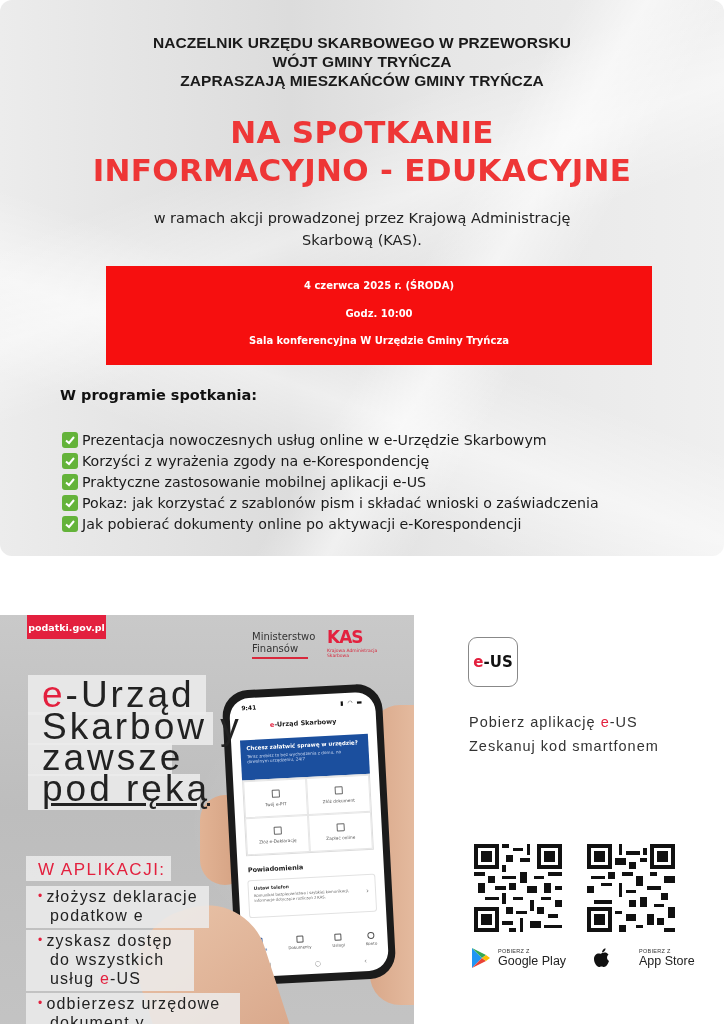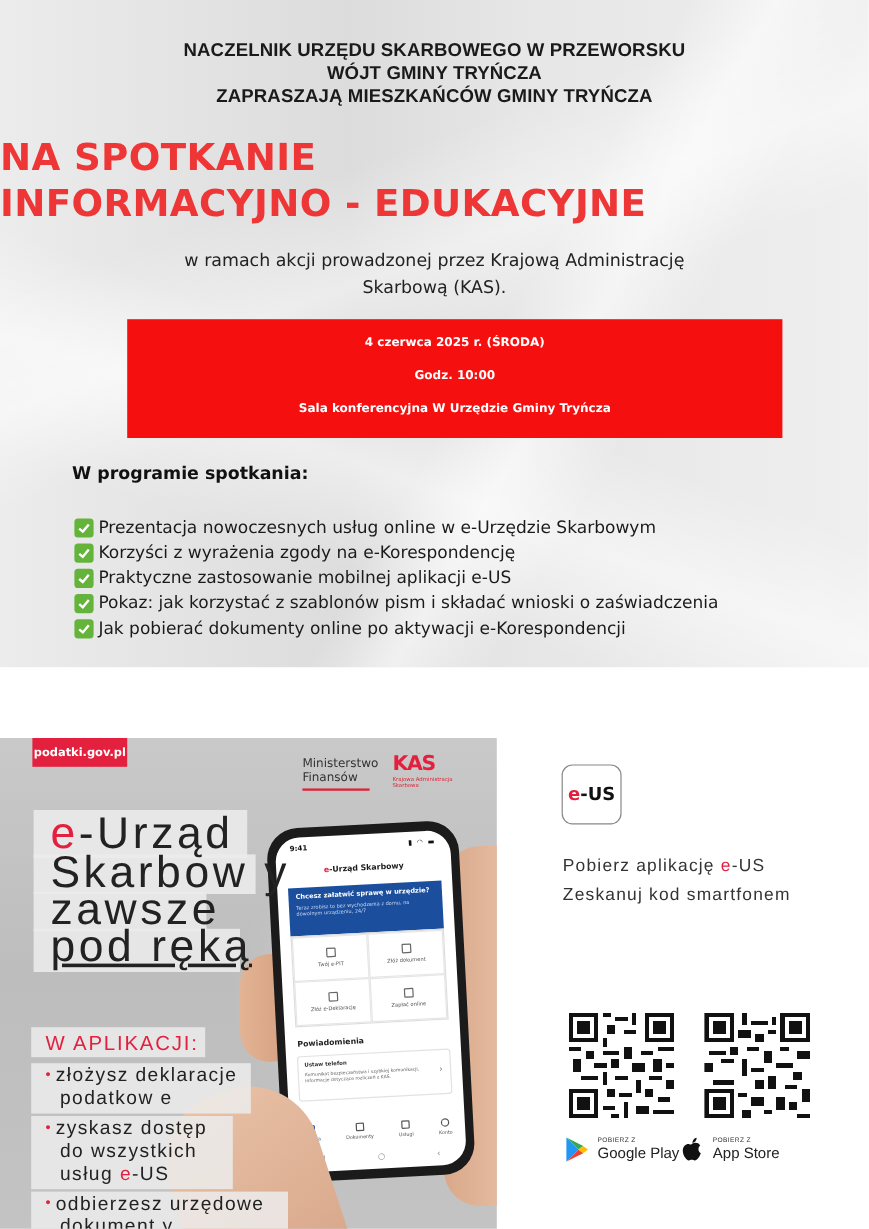--- a/index.html
+++ b/index.html
@@ -7,32 +7,33 @@
   body { position: relative; font-family: "DejaVu Sans", sans-serif; color: #1a1a1a; }
 
   
   .top {
     position: absolute; left: 0; top: 0; width: 724px; height: 556px;
     background:
       linear-gradient(120deg, rgba(255,255,255,0) 55%, rgba(255,255,255,0.55) 62%, rgba(255,255,255,0) 70%),
       linear-gradient(160deg, rgba(255,255,255,0) 30%, rgba(255,255,255,0.45) 42%, rgba(255,255,255,0) 52%),
       linear-gradient(200deg, rgba(255,255,255,0) 55%, rgba(255,255,255,0.5) 66%, rgba(255,255,255,0) 78%),
       linear-gradient(90deg, #ececec 0%, #dcdcdc 40%, #e6e6e6 60%, #efefef 100%);
+    border-radius: 12px;
   }
   .hdr {
     position: absolute; left: 0; width: 724px; text-align: center;
     font-family: "Liberation Sans", sans-serif; font-weight: bold; font-size: 15.5px; color: #1a1a1a;
     line-height: 19px; letter-spacing: 0.1px;
   }
   .hdr1 { top: 33px; }
   .hdr2 { top: 52px; }
   .hdr3 { top: 71px; }
 
   .title {
-    position: absolute; left: 0; width: 724px; 
+    position: absolute; left: 0; width: 724px; text-align: center;
     font-family: "DejaVu Sans", sans-serif; font-weight: bold; color: #ee3636;
     font-size: 31px; line-height: 38px; letter-spacing: 0.3px;
   }
   .title1 { top: 113px; }
   .title2 { top: 151px; }
 
   .sub {
     position: absolute; left: 0; width: 724px; text-align: center;
     font-family: "DejaVu Sans", sans-serif; font-size: 14.5px; color: #222; line-height: 22px;
   }
@@ -159,21 +160,21 @@
 
   .qr {
     position: absolute; top: 844px; width: 88px; height: 88px; background: #fff;
   }
   .qr1 { left: 474px; }
   .qr2 { left: 587px; }
   .qr svg { width: 88px; height: 88px; display: block; }
 
   .store { position: absolute; top: 947px; display: flex; align-items: center; }
   .store1 { left: 471px; }
-  .store2 { left: 567px; }
+  .store2 { left: 592px; gap: 20px; }
   .store-ico { width: 20px; height: 22px; margin-right: 7px; }
   .store-txt { display: flex; flex-direction: column; }
   .store-small { font-family: "Liberation Sans", sans-serif; font-size: 5.5px; color: #333; letter-spacing: 0.3px; }
   .store-big { font-family: "Liberation Sans", sans-serif; font-size: 12.5px; color: #222; line-height: 14px; }
 </style>
 </head>
 <body>
 
 <section class="top">
   <div class="hdr hdr1">NACZELNIK URZĘDU SKARBOWEGO W PRZEWORSKU</div>

